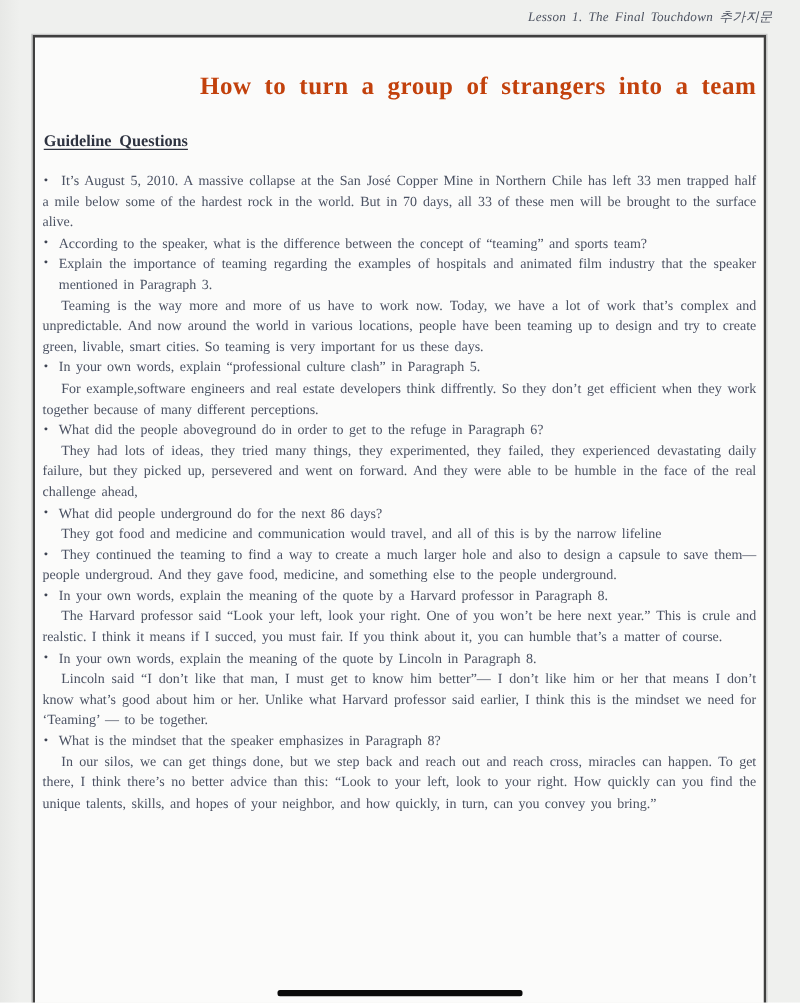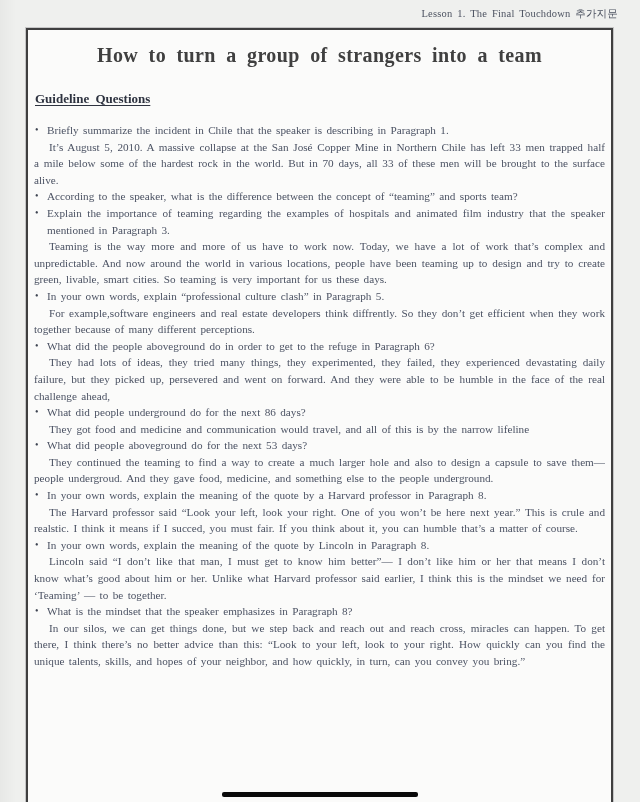--- a/index.html
+++ b/index.html
@@ -7,44 +7,45 @@
   body {
     position: relative;
     overflow: hidden;
     background: linear-gradient(90deg, #e7e8e6 0px, #eff0ee 16px, #eff0ee 100%);
     font-family: "Liberation Serif", "DejaVu Serif", serif;
   }
   .page-header {
     position: absolute;
     top: 7px;
     right: 22px;
+    font-style: italic;
     font-size: 10.5px;
     color: #4c5260;
     word-spacing: 2px;
     letter-spacing: 0.2px;
   }
   .content-box {
     position: absolute;
     left: 26px;
     top: 28px;
     width: 587px;
     height: 820px; 
     background: #fbfbfa;
     border: 2px solid #3f3f3f;
     outline: 1px solid #c6c6c6;
     padding: 12px 6px 0 6px;
   }
   .doc-title {
-    text-align: center;
+    text-align: right;
     font-size: 20px;
     font-weight: bold;
-    color: #404040;
+    color: #c2410c;
     word-spacing: 5px;
     letter-spacing: 0.4px;
-    margin-top: 2px;
+    margin-top: 16px;
   }
   .section-heading {
     display: inline-block;
     margin: 24px 0 0 1px;
     font-size: 13px;
     font-weight: bold;
     text-decoration: underline;
     text-underline-offset: 2px;
     color: #2e3340;
     word-spacing: 3px;
@@ -90,21 +91,20 @@
 
 <div class="content-box">
   <h1 class="doc-title">How to turn a group of strangers into a team</h1>
 
   <h2 class="section-heading">Guideline Questions</h2>
 
   <ul class="qa-list">
   <li>
     <div class="question">
       <span class="bullet">•</span>
-      <span>Briefly summarize the incident in Chile that the speaker is describing in Paragraph 1.</span>
     </div>
     <p class="answer">It’s August 5, 2010. A massive collapse at the San José Copper Mine in Northern Chile has left 33 men trapped half a mile below some of the hardest rock in the world. But in 70 days, all 33 of these men will be brought to the surface alive.</p>
   </li>
 
   <li>
     <div class="question">
       <span class="bullet">•</span>
       <span>According to the speaker, what is the difference between the concept of “teaming” and sports team?</span>
     </div>
   </li>
@@ -137,21 +137,20 @@
     <div class="question">
       <span class="bullet">•</span>
       <span>What did people underground do for the next 86 days?</span>
     </div>
     <p class="answer">They got food and medicine and communication would travel, and all of this is by the narrow lifeline</p>
   </li>
 
   <li>
     <div class="question">
       <span class="bullet">•</span>
-      <span>What did people aboveground do for the next 53 days?</span>
     </div>
     <p class="answer">They continued the teaming to find a way to create a much larger hole and also to design a capsule to save them—people undergroud. And they gave food, medicine, and something else to the people underground.</p>
   </li>
 
   <li>
     <div class="question">
       <span class="bullet">•</span>
       <span>In your own words, explain the meaning of the quote by a Harvard professor in Paragraph 8.</span>
     </div>
     <p class="answer">The Harvard professor said “Look your left, look your right. One of you won’t be here next year.” This is crule and realstic. I think it means if I succed, you must fair. If you think about it, you can humble that’s a matter of course.</p>

